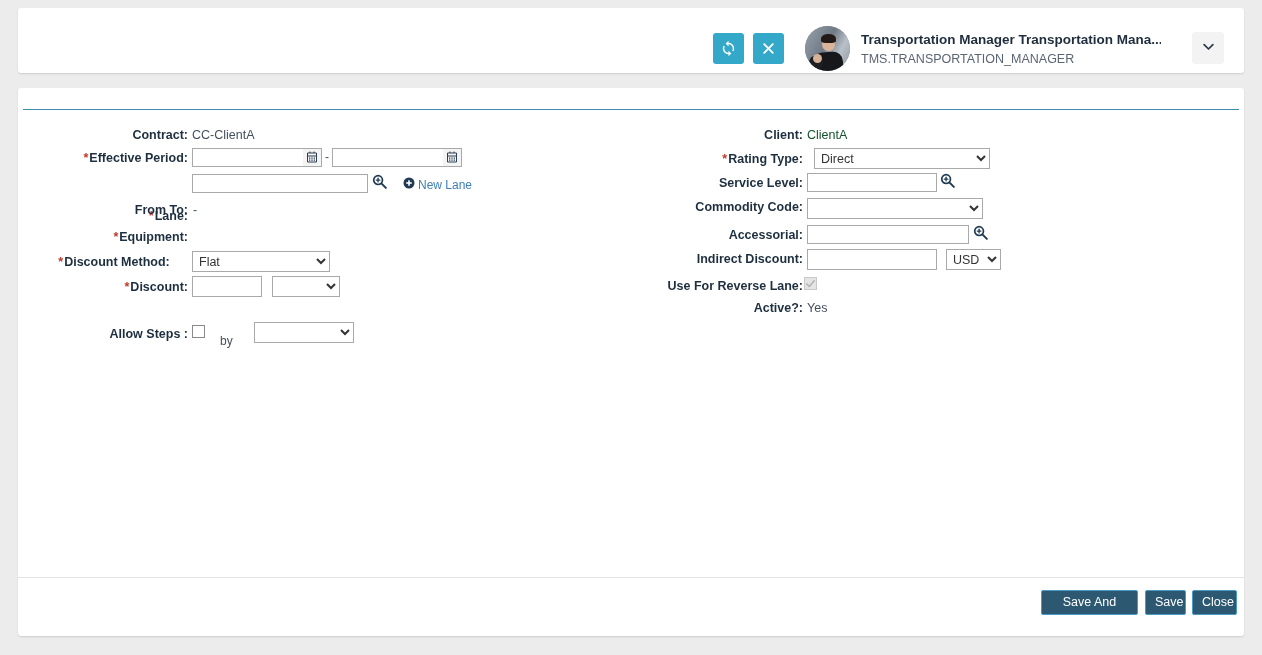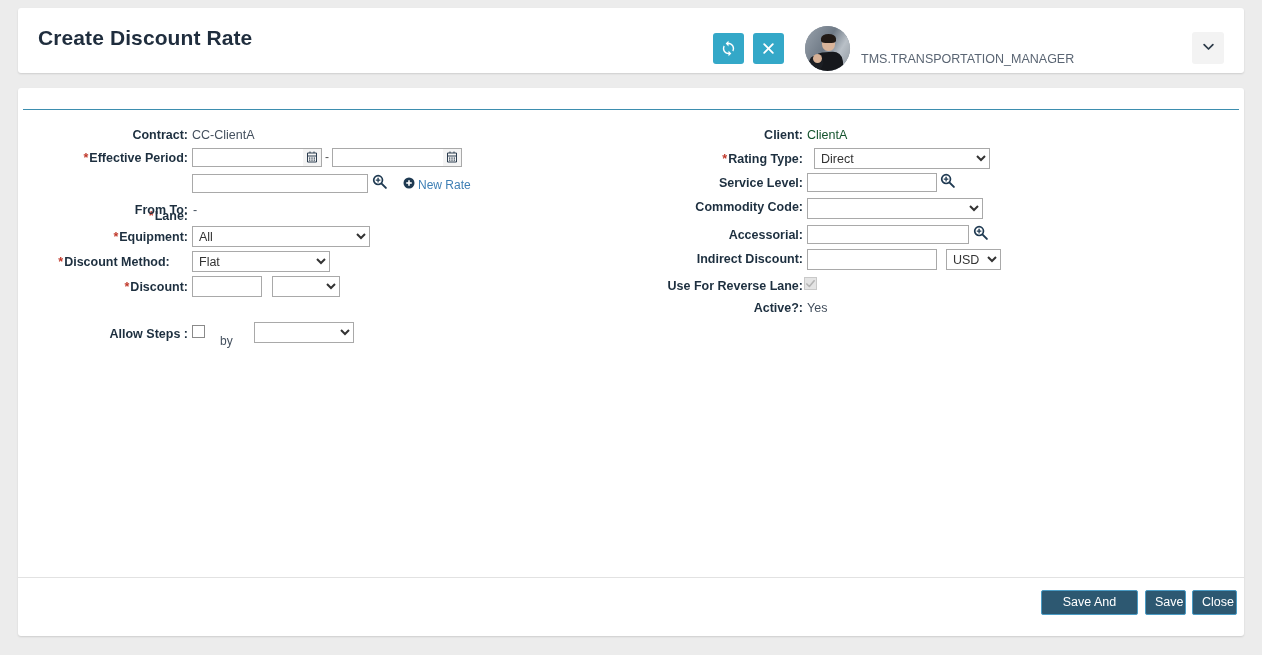--- a/index.html
+++ b/index.html
@@ -253,21 +253,20 @@
     line-height: 23px;
   }
 </style>
 </head>
 <body>
 
 <div class="page">
 
   <div class="header-card">
 
-    <div class="page-title">Create Discount Rate</div>
 
     <button class="hdr-btn refresh">
       <span>
         <svg width="17" height="17" viewBox="0 0 24 24" fill="#ffffff">
           <path d="M12 4V1L8 5l4 4V6c3.31 0 6 2.69 6 6 0 1.01-.25 1.97-.7 2.8l1.46 1.46A7.93 7.93 0 0 0 20 12c0-4.42-3.58-8-8-8zm0 14c-3.31 0-6-2.69-6-6 0-1.01.25-1.97.7-2.8L5.24 7.74A7.93 7.93 0 0 0 4 12c0 4.42 3.58 8 8 8v3l4-4-4-4v3z"></path>
         </svg>
       </span>
     </button>
 
     <button class="hdr-btn closebtn">
@@ -281,20 +280,21 @@
 
     <div class="avatar">
       <div class="bg-a"></div>
       <div class="torso"></div>
       <div class="arm"></div>
       <div class="hand"></div>
       <div class="head"></div>
       <div class="hair"></div>
     </div>
 
+    <div class="user-name">Transportation Manager Transportation Mana...</div>
     <div class="user-login">TMS.TRANSPORTATION_MANAGER</div>
 
     <div class="user-caret">
       <span>
         <svg width="15" height="15" viewBox="0 0 24 24" fill="none" stroke="#2d3b49" stroke-width="2.8" stroke-linecap="round" stroke-linejoin="round">
           <polyline points="5,9 12,16 19,9"></polyline>
         </svg>
       </span>
     </div>
   </div>
@@ -366,33 +366,30 @@
       </div>
       <div class="iconbtn" style="left:385px; top:67px;">
         <span>
           <svg width="12" height="12" viewBox="0 0 24 24" fill="#1f3a52">
             <circle cx="12" cy="12" r="11"></circle>
             <rect x="6.5" y="10.4" width="11" height="3.2" fill="#ffffff"></rect>
             <rect x="10.4" y="6.5" width="3.2" height="11" fill="#ffffff"></rect>
           </svg>
         </span>
       </div>
-      <div class="newlane" style="left:400px; top:68px;">New Rate</div>
+      <div class="newlane" style="left:400px; top:68px;">New Lane</div>
 
       <div class="lbl" style="left:60px; top:93px; width:110px;">
         <span>From To:</span>
       </div>
       <div class="val" style="left:175px; top:93px;">-</div>
 
       <div class="lbl" style="left:60px; top:120px; width:110px;">
         <span class="req">*</span><span>Equipment:</span>
       </div>
-      <select class="sel" style="left:174px; top:116px; width:178px;">
-        <option>All</option>
-      </select>
 
       <div class="lbl" style="left:22px; top:145px; width:148px;text-align:center;">
         <span class="req">*</span><span>Discount Method:</span>
       </div>
       <select class="sel" style="left:174px; top:141px; width:138px;">
         <option>Flat</option>
       </select>
 
       <div class="lbl" style="left:60px; top:170px; width:110px;">
         <span class="req">*</span><span>Discount:</span>

